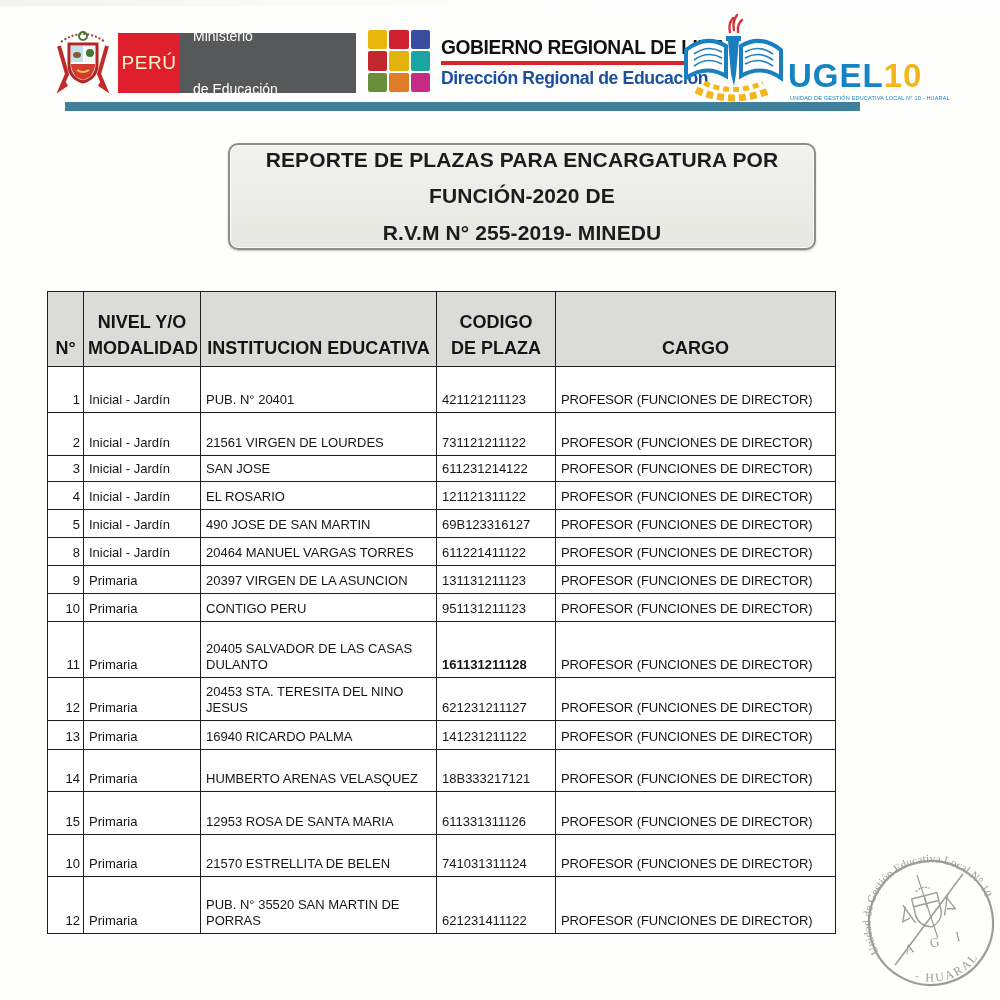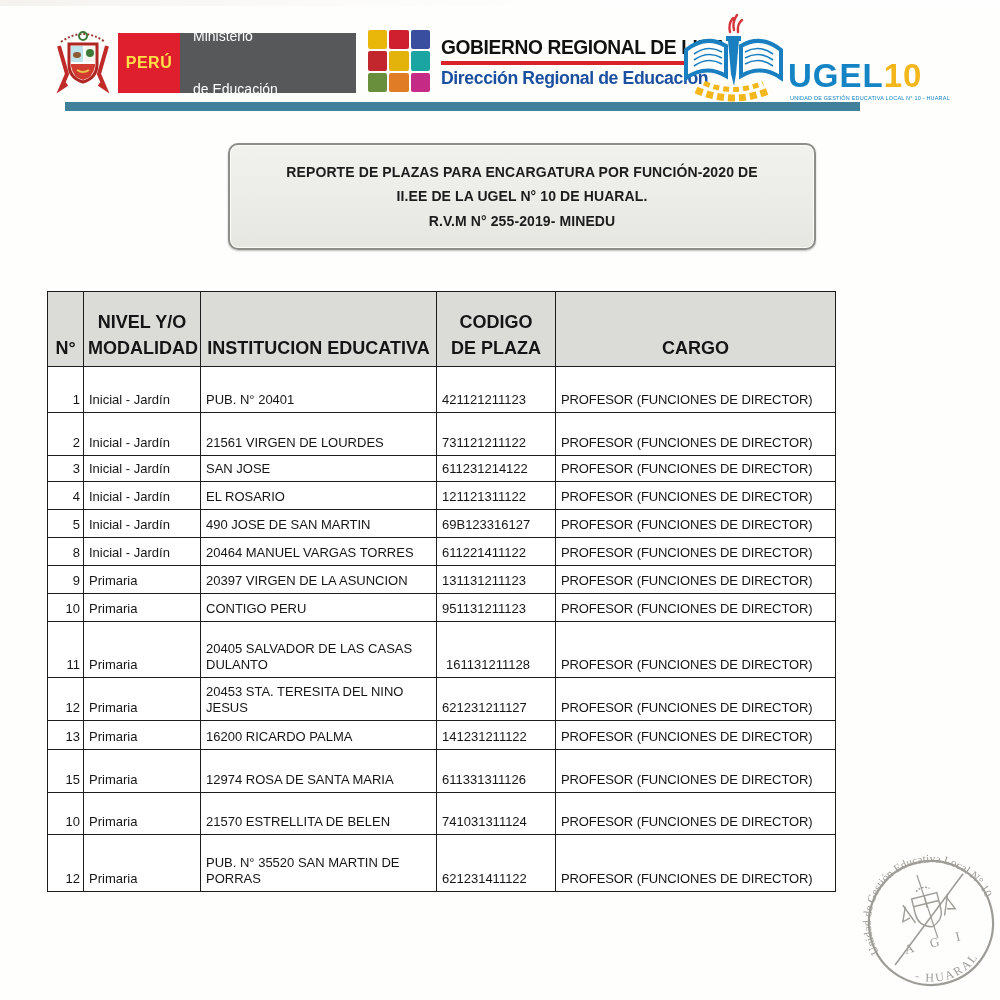--- a/index.html
+++ b/index.html
@@ -3,51 +3,51 @@
 <meta charset="utf-8">
 <style>
   html,body{margin:0;padding:0;}
   body{width:1000px;height:1000px;background:#ffffff;font-family:"Liberation Sans",sans-serif;position:relative;overflow:hidden;}
   .page{position:absolute;inset:0;background:#fefefd;}
 
   
   .hdr{position:absolute;top:0;left:0;width:1000px;height:120px;}
   .escudo{position:absolute;left:53px;top:22px;}
   .peru-box{position:absolute;left:118px;top:33px;width:62px;height:60px;background:#df1f2d;display:flex;align-items:center;justify-content:center;}
-  .peru-box span{color:#fde047;font-size:16px;font-weight:bold;letter-spacing:.5px;}
+  .peru-box span{color:#fef9c3;font-size:19px;font-weight:normal;letter-spacing:.5px;}
   .min-box{position:absolute;left:180px;top:33px;width:176px;height:60px;background:#57585a;display:flex;flex-direction:column;justify-content:center;padding-left:13px;box-sizing:border-box;gap:36px;}
   .min-box span{color:#fff;font-size:14px;line-height:1.25;}
   .puzzle{position:absolute;left:368px;top:30px;width:62px;height:62px;display:grid;grid-template-columns:repeat(3,1fr);grid-template-rows:repeat(3,1fr);gap:2px;}
   .puzzle div{border-radius:2px;}
   .gore{position:absolute;left:441px;top:36px;width:250px;}
   .gore-title{font-size:20px;font-weight:800;color:#111;letter-spacing:-.4px;transform:scaleX(.96);transform-origin:left;white-space:nowrap;}
   .gore-bar{height:4px;background:#d8232a;margin:2px 0 3px 0;width:248px;}
   .gore-sub{font-size:18px;font-weight:700;color:#1b4fa0;letter-spacing:-.4px;transform:scaleX(.98);transform-origin:left;white-space:nowrap;}
   .ugel{position:absolute;left:676px;top:12px;width:230px;height:95px;}
   .ugel-word{position:absolute;left:112px;top:45px;font-size:33px;font-weight:800;letter-spacing:1px;white-space:nowrap;}
   .ugel-word .u1{color:#1584c5;}
   .ugel-word .u2{color:#f3b71c;}
   .ugel-sub{position:absolute;left:114px;top:83px;font-size:5.5px;color:#1584c5;white-space:nowrap;letter-spacing:.2px;}
   .divider{position:absolute;left:65px;top:102px;width:795px;height:9px;background:#40809b;}
 
   
   .title-box{position:absolute;left:228px;top:143px;width:584px;height:103px;border:2px solid #8d8d89;border-radius:10px;background:linear-gradient(#f1f1ee,#e7e7e2);box-shadow:0 1px 2px rgba(0,0,0,.25), inset 0 0 0 1px #fbfbf9;display:flex;align-items:center;justify-content:center;}
-  .title-box .tb-inner{text-align:center;font-weight:700;color:#1c1c1c;font-size:14px;line-height:1.72;letter-spacing:.1px;}
+  .title-box .tb-inner{text-align:center;font-weight:700;color:#1c1c1c;font-size:21px;line-height:1.72;letter-spacing:.1px;}
 
   
   .section-title{position:absolute;left:47px;top:264px;width:788px;text-align:center;font-size:16.5px;font-weight:800;letter-spacing:.6px;color:#111;text-decoration:underline;text-underline-offset:3px;}
 
   
   table.plazas{position:absolute;left:47px;top:291px;width:788px;border-collapse:collapse;table-layout:fixed;background:#fff;}
   table.plazas th,table.plazas td{border:1.6px solid #1d1d1d;vertical-align:bottom;color:#151515;overflow:hidden;}
   table.plazas th{background:#dbdbd8;font-size:18px;font-weight:700;text-align:center;padding:3px 2px 5px 2px;line-height:1.45;}
   table.plazas td{font-size:13px;padding:0 3px 4px 5px;line-height:1.25;}
   td.c-num{text-align:right;padding-right:4px;}
   td.c-inst{white-space:pre-line;}
-  td.c-cod.right{text-align:center;padding-right:21px;}
+  td.c-cod.right{text-align:left;padding-right:21px;font-weight:bold;}
   td.c-cargo{font-size:12.6px;letter-spacing:-.1px;}
 
   
   .stamp{position:absolute;left:856px;top:843px;width:150px;height:157px;opacity:.85;}
 
   
   .smudge1{position:absolute;left:0;top:0;width:1000px;height:6px;background:linear-gradient(90deg,#e9e7e2 0%,#f7f6f3 30%,#ffffff 60%);opacity:.5;}
 </style>
 </head>
 <body>
@@ -117,21 +117,20 @@
       <div class="ugel-word"><span class="u1">UGEL</span><span class="u2">10</span></div>
       <div class="ugel-sub">UNIDAD DE GESTIÓN EDUCATIVA LOCAL N° 10 - HUARAL</div>
     </div>
 
     <div class="divider"></div>
   </div>
 
   <div class="title-box">
     <div class="tb-inner">
       <div>REPORTE DE PLAZAS PARA ENCARGATURA POR FUNCIÓN-2020 DE</div>
-      <div>II.EE DE LA UGEL N° 10 DE HUARAL.</div>
       <div>R.V.M N° 255-2019- MINEDU</div>
     </div>
   </div>
 
 
   <table class="plazas">
     <colgroup>
       <col style="width:36px">
         <col style="width:117px">
         <col style="width:236px">
@@ -215,28 +214,35 @@
         <tr style="height: 43px;">
           <td class="c-num">12</td>
           <td class="c-nivel">Primaria</td>
           <td class="c-inst">20453 STA. TERESITA DEL NINO JESUS</td>
           <td class="c-cod">621231211127</td>
           <td class="c-cargo">PROFESOR (FUNCIONES DE DIRECTOR)</td>
         </tr>
         <tr style="height: 29px; margin-top: 24px;">
           <td class="c-num">13</td>
           <td class="c-nivel">Primaria</td>
-          <td class="c-inst">16200 RICARDO PALMA</td>
+          <td class="c-inst">16940 RICARDO PALMA</td>
           <td class="c-cod">141231211122</td>
+          <td class="c-cargo">PROFESOR (FUNCIONES DE DIRECTOR)</td>
+        </tr>
+        <tr style="height: 42px;">
+          <td class="c-num">14</td>
+          <td class="c-nivel">Primaria</td>
+          <td class="c-inst">HUMBERTO ARENAS VELASQUEZ</td>
+          <td class="c-cod">18B333217121</td>
           <td class="c-cargo">PROFESOR (FUNCIONES DE DIRECTOR)</td>
         </tr>
         <tr style="height: 43px;">
           <td class="c-num">15</td>
           <td class="c-nivel">Primaria</td>
-          <td class="c-inst">12974 ROSA DE SANTA MARIA</td>
+          <td class="c-inst">12953 ROSA DE SANTA MARIA</td>
           <td class="c-cod">611331311126</td>
           <td class="c-cargo">PROFESOR (FUNCIONES DE DIRECTOR)</td>
         </tr>
         <tr style="height: 42px;">
           <td class="c-num">10</td>
           <td class="c-nivel">Primaria</td>
           <td class="c-inst">21570 ESTRELLITA DE BELEN</td>
           <td class="c-cod">741031311124</td>
           <td class="c-cargo">PROFESOR (FUNCIONES DE DIRECTOR)</td>
         </tr>

